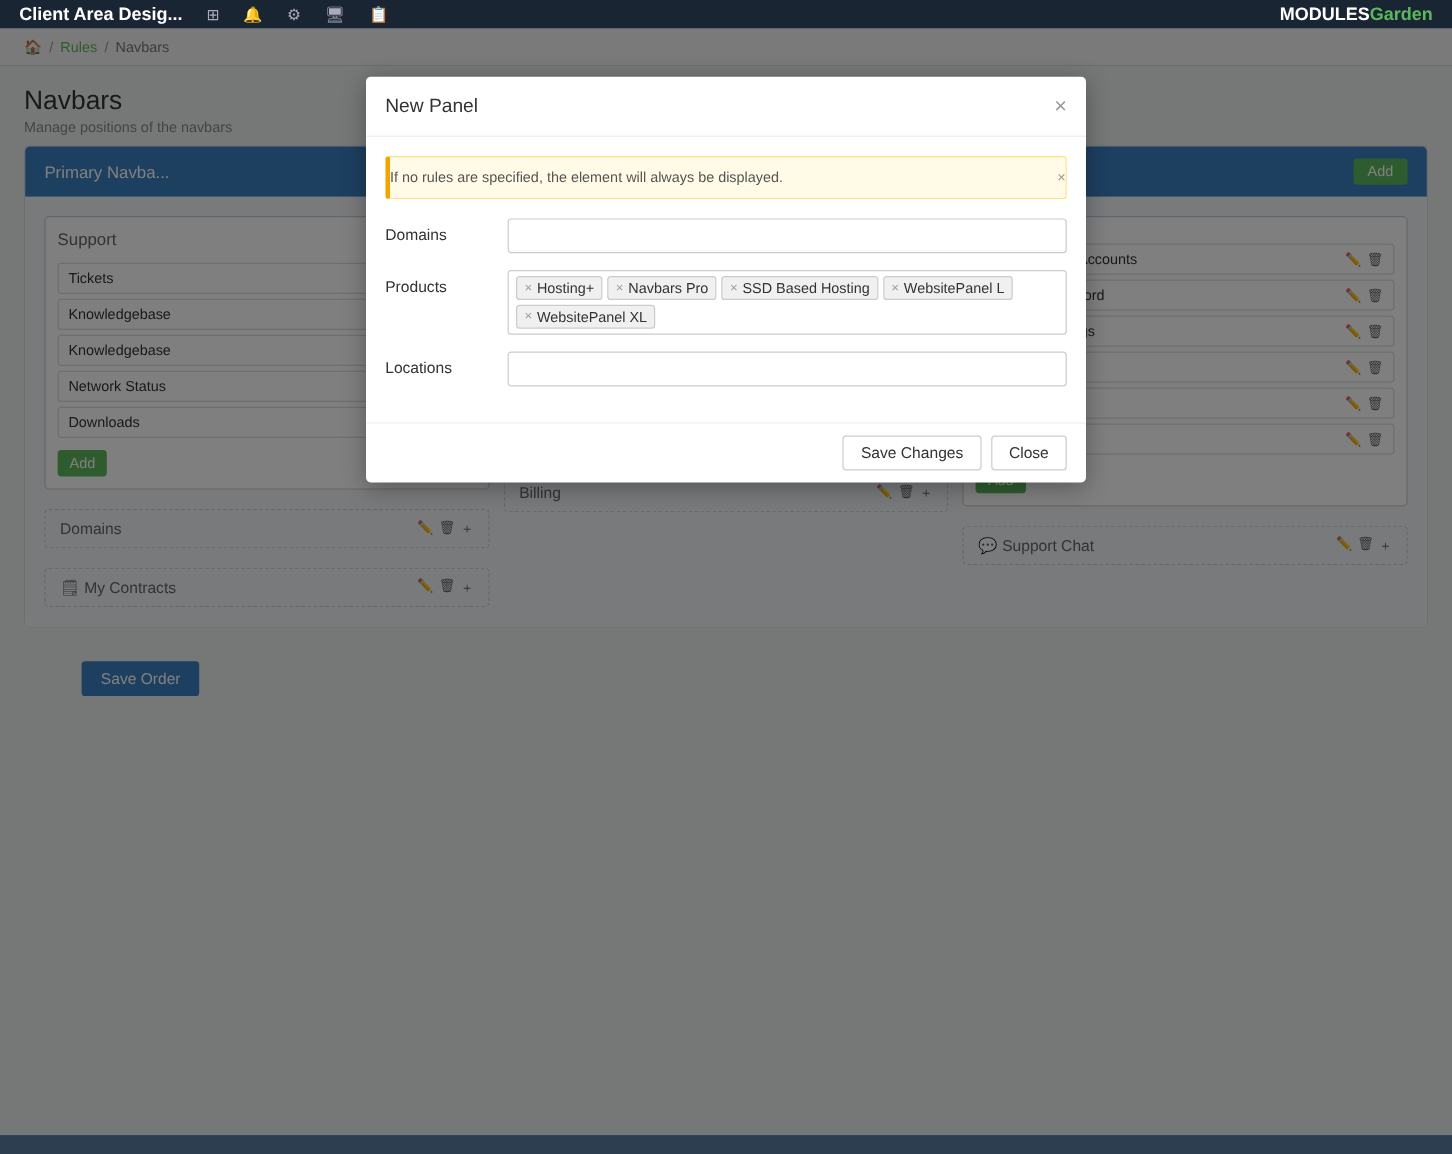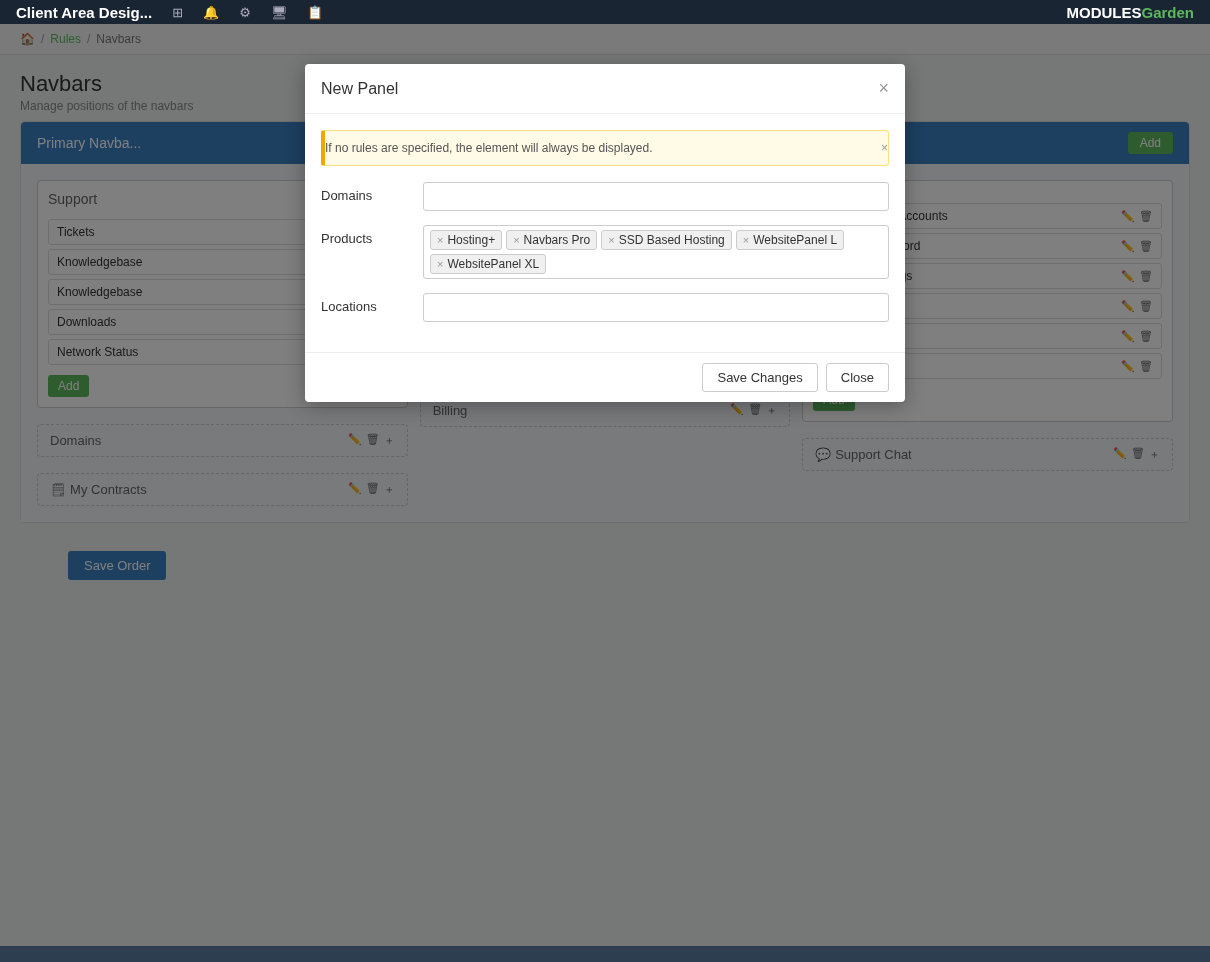--- a/index.html
+++ b/index.html
@@ -366,28 +366,28 @@
             </div>
           </div>
           <div class="section-item">
             <span>Knowledgebase</span>
             <div class="section-item-icons">
               <span>✏️</span>
               <span>🗑</span>
             </div>
           </div>
           <div class="section-item">
+            <span>Network Status</span>
+            <div class="section-item-icons">
+              <span>✏️</span>
+              <span>🗑</span>
+            </div>
+          </div>
+          <div class="section-item">
             <span>Downloads</span>
-            <div class="section-item-icons">
-              <span>✏️</span>
-              <span>🗑</span>
-            </div>
-          </div>
-          <div class="section-item">
-            <span>Network Status</span>
             <div class="section-item-icons">
               <span>✏️</span>
               <span>🗑</span>
             </div>
           </div>
           <button class="add-small-btn">Add</button>
         </div>
         <div class="bottom-section">
           <span>Domains</span>
           <div style="display:flex;gap:4px;">

